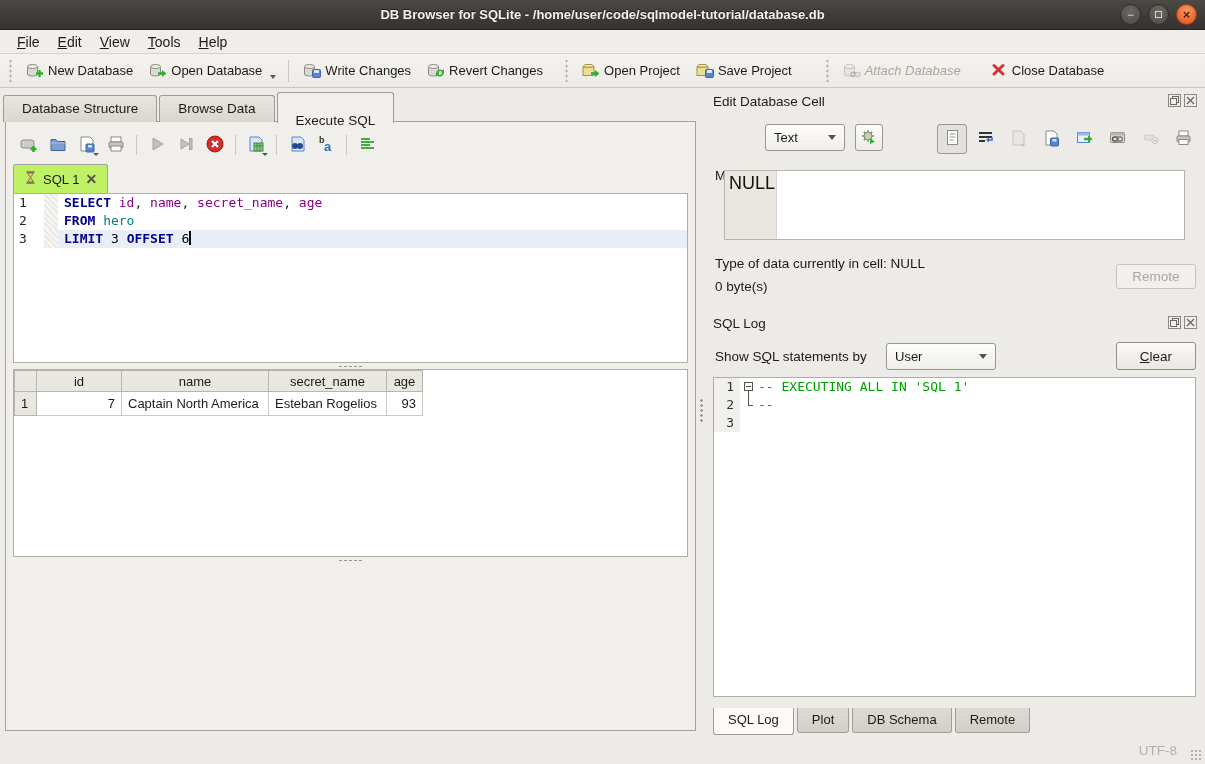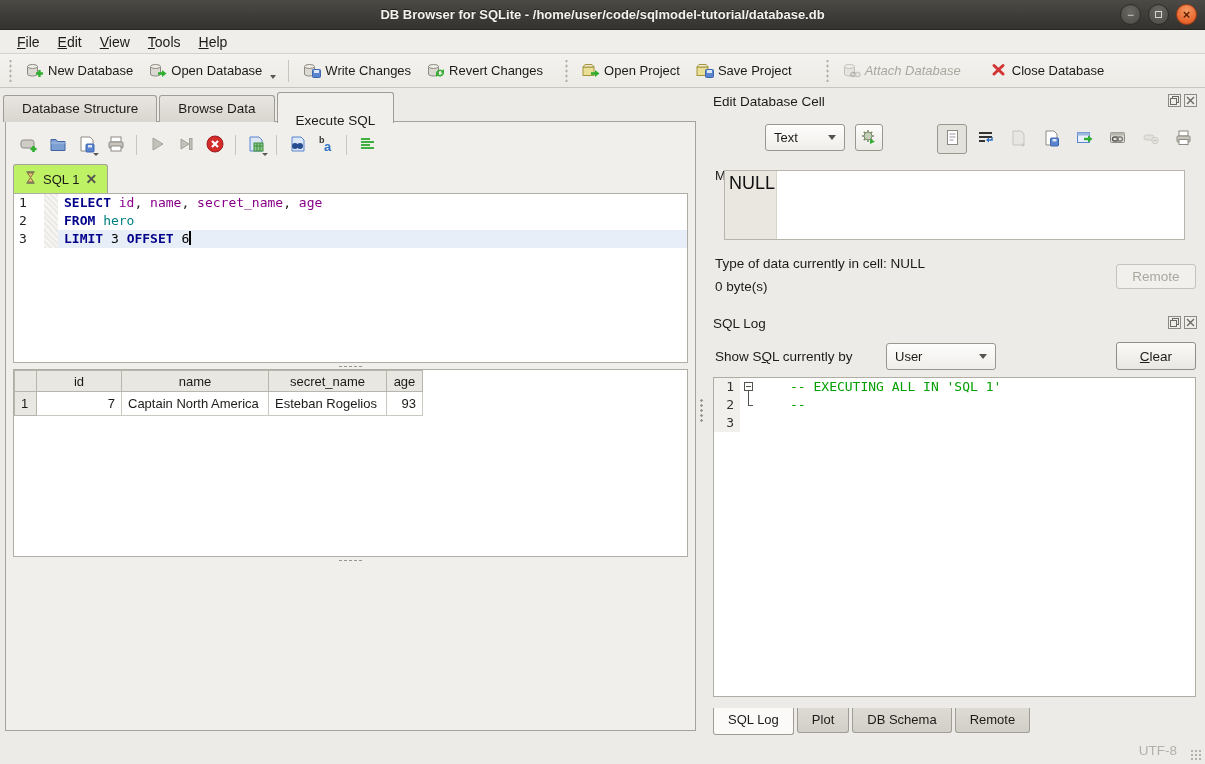--- a/index.html
+++ b/index.html
@@ -105,21 +105,21 @@
   .info-line { position:absolute; left:10px; font-size:13.5px; }
   .apply-btn { position:absolute; left:411px; top:176px; width:80px; height:25px; border:1px solid #c6c3bc; border-radius:3px; background:#f2f0ec; color:#aaa79f; display:flex; align-items:center; justify-content:center; font-size:13.5px; }
 
   .filter-label { position:absolute; left:10px; top:261px; font-size:13.5px; }
   .clear-btn { position:absolute; left:411px; top:254px; width:80px; height:28px; border:1px solid #918e87; border-radius:3px; background:linear-gradient(#fbfaf8,#e9e7e2); display:flex; align-items:center; justify-content:center; font-size:13.5px; }
 
   .log-box { position:absolute; left:8px; top:289px; width:483px; height:320px; border:1px solid #b0ada5; background:#fff; font-family:"DejaVu Sans Mono", monospace; font-size:13px; overflow:hidden; }
   .log-line { display:flex; height:18px; line-height:18px; }
   .log-gut { width:26px; flex:0 0 auto; text-align:right; padding-right:6px; color:#333; background:#f2f0ec; }
   .log-fold { width:18px; flex:0 0 auto; position:relative; }
-  .log-text { color:#00a000; white-space:pre;margin-left:32px; }
+  .log-text { color:#00a000; white-space:pre; }
   .fbox { position:absolute; left:4px; top:4px; width:9px; height:9px; border:1px solid #55534e; background:#fff; }
   .fbox::after { content:""; position:absolute; left:1px; top:3px; width:5px; border-top:1px solid #55534e; }
   .fline { position:absolute; left:8px; top:13px; bottom:-9px; border-left:1px solid #55534e; }
   .felbow::before { content:""; position:absolute; left:8px; top:-1px; height:10px; border-left:1px solid #55534e; }
   .felbow::after { content:""; position:absolute; left:8px; top:9px; width:5px; border-top:1px solid #55534e; }
 
   .bottom-tabs { position:absolute; left:8px; top:620px; display:flex; align-items:flex-start; }
   .btab { padding:4px 14px 5px; font-size:13px; background:linear-gradient(#dedbd5,#d2cfc9); border:1px solid #a09d96; border-top:none; border-radius:0 0 3px 3px; margin-right:3px; height:25px; }
   .btab.active { background:#fbfaf8; height:27px; }
 
@@ -522,21 +522,21 @@
             <rect x="0.5" y="2.5" width="6" height="6" fill="#f0eeea" stroke="#6b6964"></rect>
           </svg>
         </div>
       <div class="dbtn">
           <svg width="9" height="9">
             <path d="M1 1l7 7M8 1l-7 7" stroke="#6b6964" stroke-width="1.4"></path>
           </svg>
         </div>
     </div>
 
-    <div class="filter-label"><span>Show S</span><span class="u">Q</span><span>L currently by</span></div>
+    <div class="filter-label"><span>Show S</span><span class="u">Q</span><span>L statements by</span></div>
     <div class="qcombo" style="left:181px; top:255px; width:110px;">
       <span>User</span>
       <span class="arr"></span>
     </div>
     <div class="clear-btn">
         <span><span></span><span class="u">C</span><span>lear</span></span>
       </div>
 
     <div class="log-box" id="log-lines">
         <div class="log-line">

